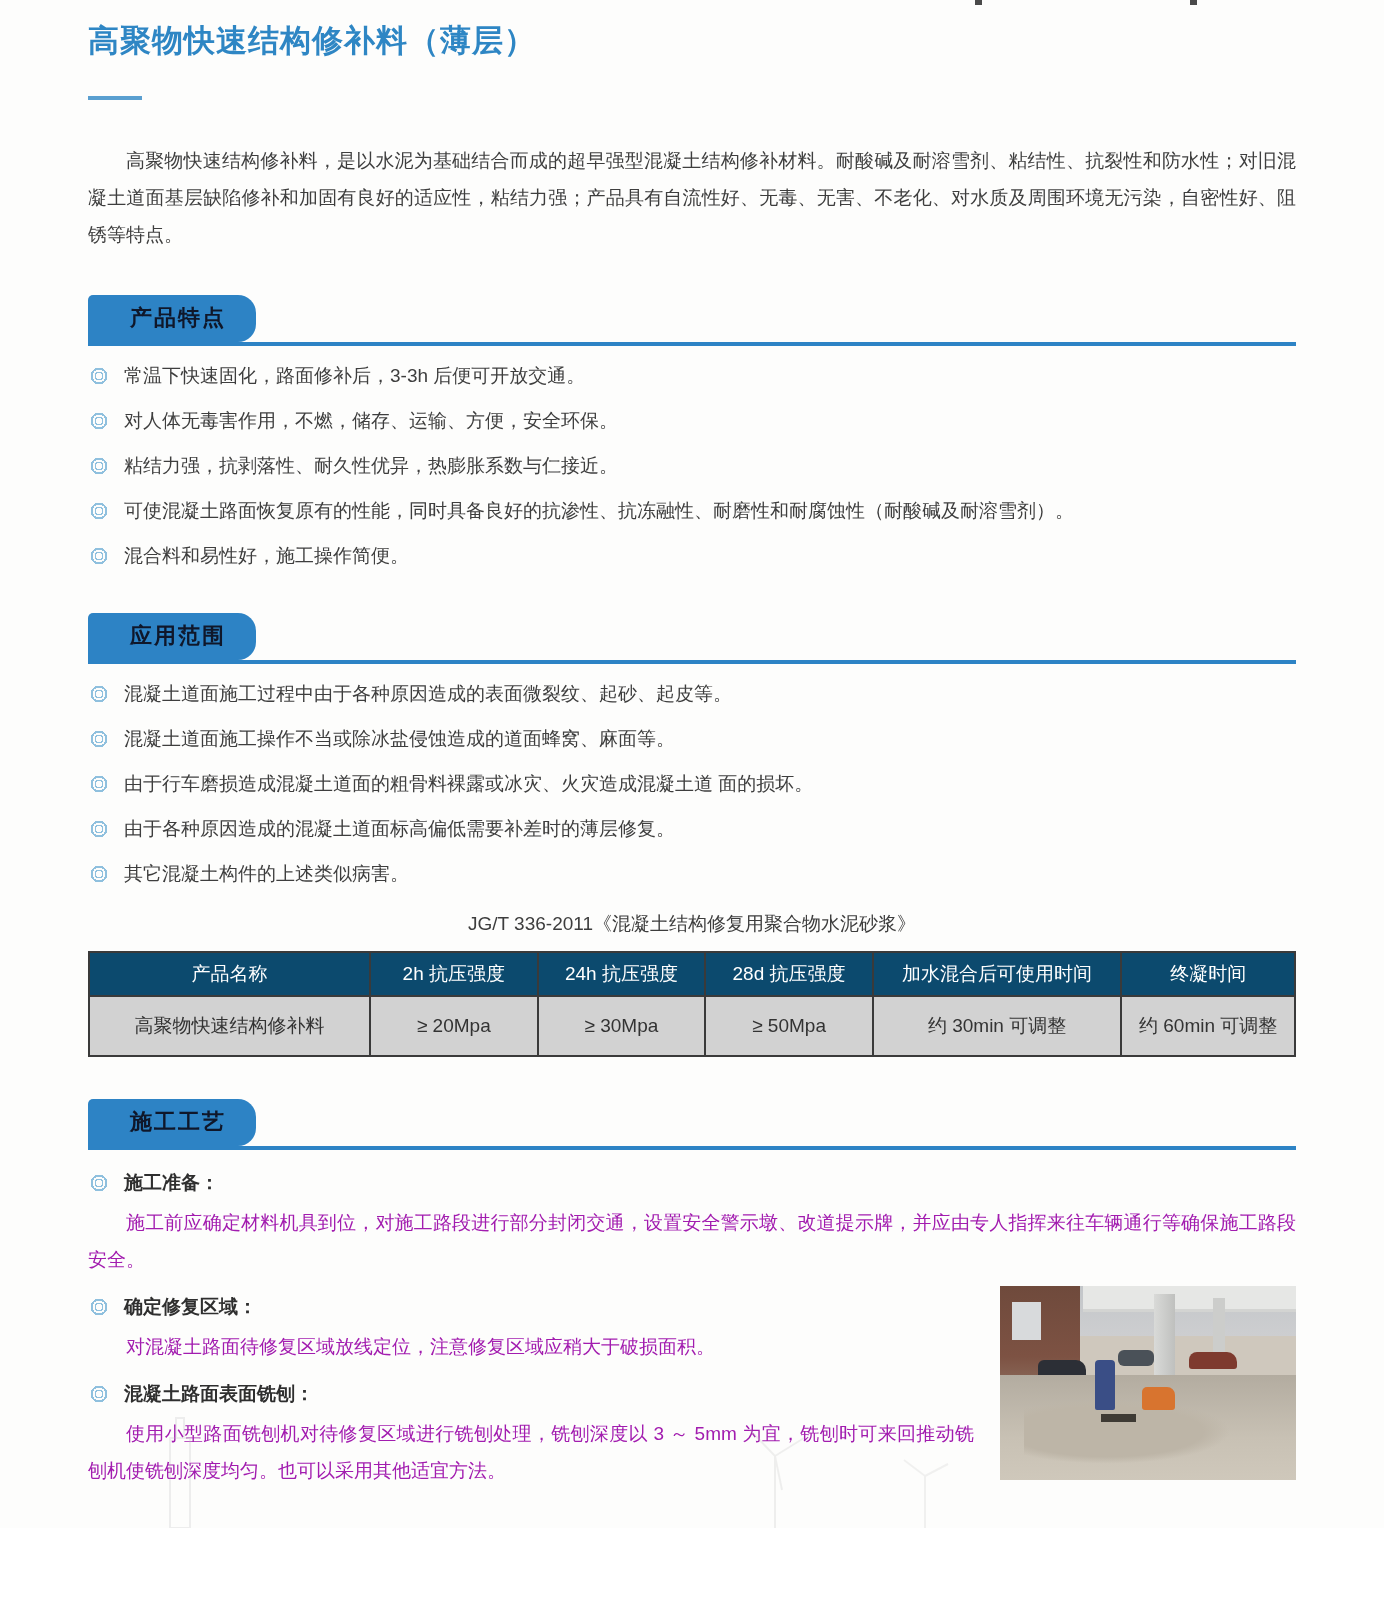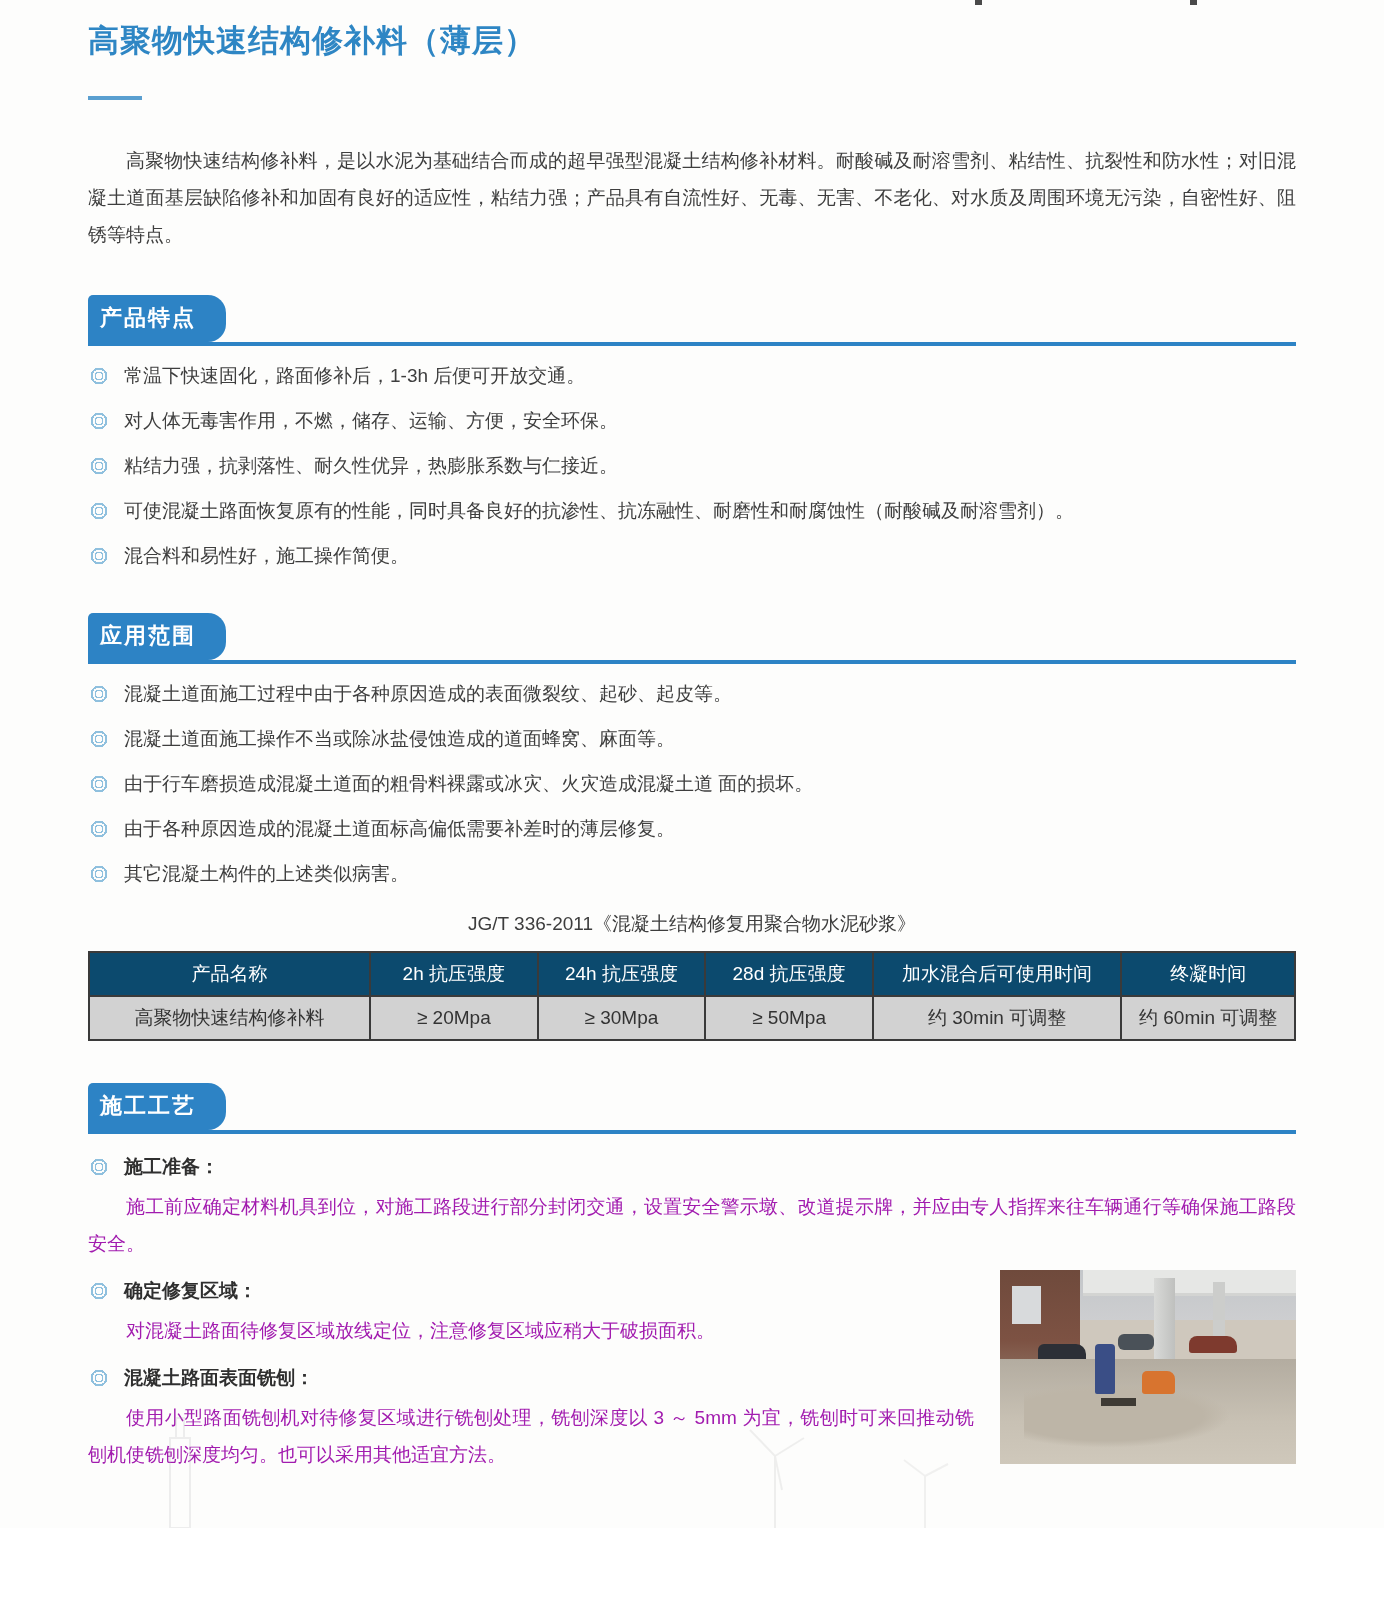--- a/index.html
+++ b/index.html
@@ -12,34 +12,34 @@
 
   
   .page-title{padding-top:20px;font-size:31px;font-weight:bold;color:#2e86c4;letter-spacing:1px;}
   .title-underline{width:54px;height:4px;background:#5a9fd0;margin-top:34px;}
 
   
   .intro{margin-top:42px;font-size:19px;line-height:37px;color:#3e3e3e;text-align:justify;text-indent:2em;}
 
   
   .sec-head{border-bottom:4px solid #2d83c5;margin-top:42px;line-height:0;}
-  .sec-tab{display:inline-block;background:#2d83c5;color:#ffffff;font-size:22px;font-weight:bold;
-           line-height:1;padding:12px 30px 13px 12px;border-radius:5px 18px 18px 0;letter-spacing:2px;}
+  .sec-tab{display:inline-block;background:#2d83c5;color:#0f172a;font-size:22px;font-weight:bold;
+           line-height:1;padding:12px 30px 13px 42px;border-radius:5px 18px 18px 0;letter-spacing:2px;}
 
   
   ul.blist{list-style:none;margin:14px 0 0 0;padding:0;}
   ul.blist li{position:relative;padding-left:36px;font-size:19px;color:#3e3e3e;margin:15px 0;line-height:30px;}
   .bullet-ring{position:absolute;left:2px;top:6px;width:18px;height:18px;border-radius:50%;
     background:radial-gradient(circle at 50% 50%, rgba(0,0,0,0) 0 3px, #8fc0de 3px 4.5px, rgba(0,0,0,0) 4.5px 6.5px, #8fc0de 6.5px 8.5px, rgba(0,0,0,0) 8.5px);}
 
   
   .tbl-caption{margin-top:22px;text-align:center;font-size:19px;color:#3d3d3d;}
   table.perf{width:100%;border-collapse:collapse;margin-top:14px;font-size:19px;table-layout:fixed;}
   table.perf th{background:#0c4a6e;color:#ffffff;font-weight:normal;padding:8px 2px;border:2px solid #3a3a3a;text-align:center;}
-  table.perf td{background:#d2d2d2;color:#333333;padding:8px 2px;border:2px solid #3a3a3a;text-align:center;}
+  table.perf td{background:#d2d2d2;color:#333333;padding:16px 2px;border:2px solid #3a3a3a;text-align:center;}
 
   
   .steps{margin-top:18px;}
   .step-title{position:relative;padding-left:36px;font-size:19px;font-weight:bold;color:#2f2f2f;line-height:30px;margin-top:14px;}
   .step-desc{font-size:19px;color:#a21caf;line-height:37px;text-align:justify;text-indent:2em;margin:6px 0 4px 0;}
 
   
   .photos{float:right;width:296px;margin:4px 0 6px 26px;}
   .photo{position:relative;width:296px;overflow:hidden;background:#cfc8bd;}
   .photo1{height:194px;margin-bottom:15px;}
@@ -79,21 +79,21 @@
 
     <div class="page-title">高聚物快速结构修补料（薄层）</div>
     <div class="title-underline"></div>
 
     <div class="intro">高聚物快速结构修补料，是以水泥为基础结合而成的超早强型混凝土结构修补材料。耐酸碱及耐溶雪剂、粘结性、抗裂性和防水性；对旧混凝土道面基层缺陷修补和加固有良好的适应性，粘结力强；产品具有自流性好、无毒、无害、不老化、对水质及周围环境无污染，自密性好、阻锈等特点。</div>
 
     <div class="sec-head">
       <span class="sec-tab">产品特点</span>
     </div>
     <ul class="blist">
-      <li><span class="bullet-ring"></span><span>常温下快速固化，路面修补后，1-3h 后便可开放交通。</span></li>
+      <li><span class="bullet-ring"></span><span>常温下快速固化，路面修补后，3-3h 后便可开放交通。</span></li>
       <li><span class="bullet-ring"></span><span>对人体无毒害作用，不燃，储存、运输、方便，安全环保。</span></li>
       <li><span class="bullet-ring"></span><span>粘结力强，抗剥落性、耐久性优异，热膨胀系数与仁接近。</span></li>
       <li><span class="bullet-ring"></span><span>可使混凝土路面恢复原有的性能，同时具备良好的抗渗性、抗冻融性、耐磨性和耐腐蚀性（耐酸碱及耐溶雪剂）。</span></li>
       <li><span class="bullet-ring"></span><span>混合料和易性好，施工操作简便。</span></li>
     </ul>
 
     <div class="sec-head">
       <span class="sec-tab">应用范围</span>
     </div>
     <ul class="blist">

